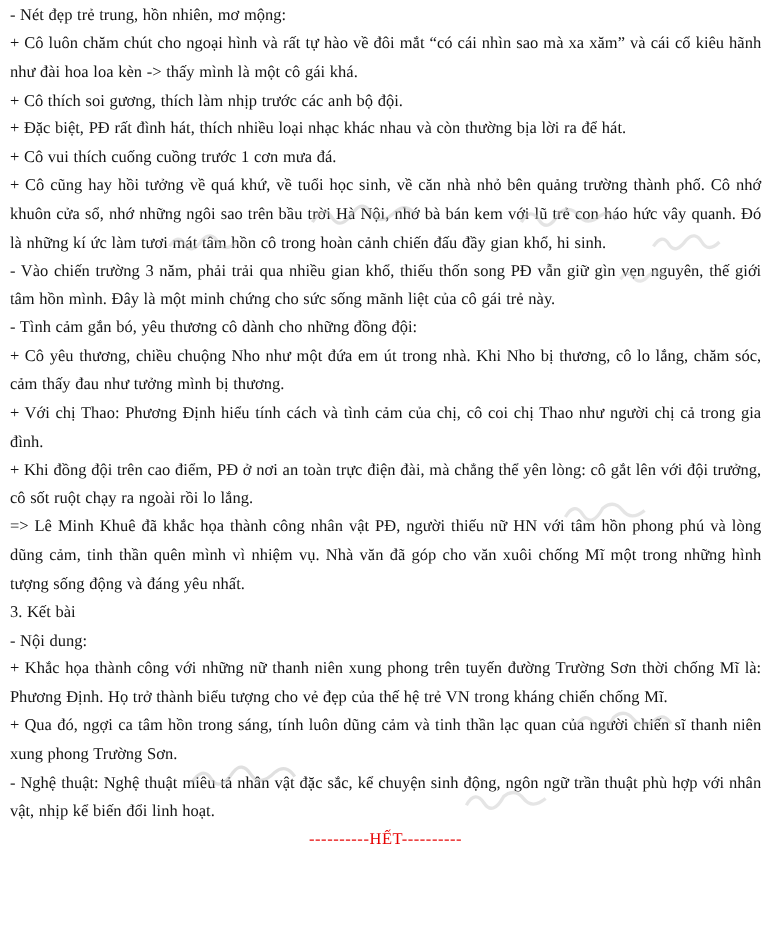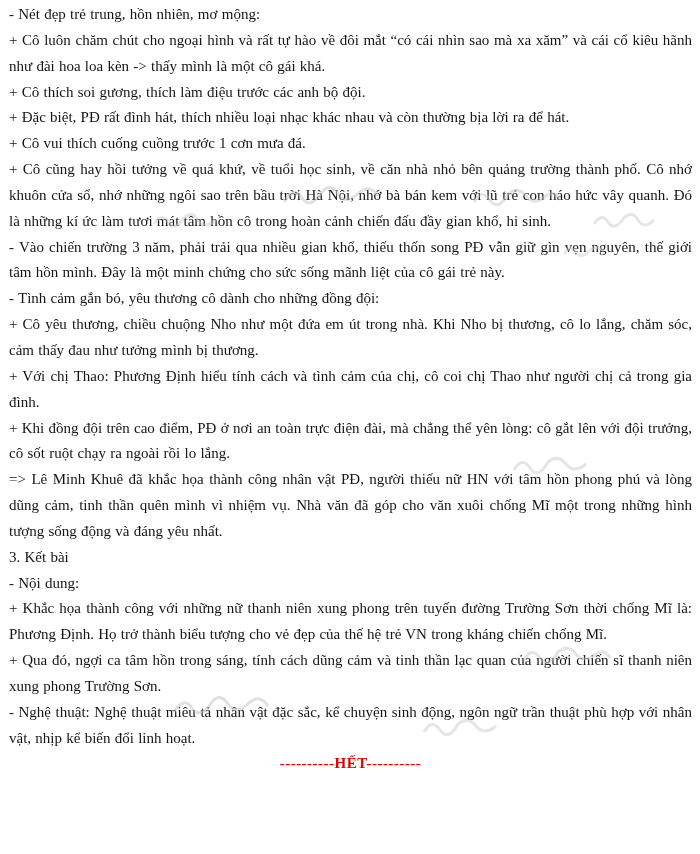--- a/index.html
+++ b/index.html
@@ -21,53 +21,53 @@
     text-align: justify;
     text-justify: inter-word;
     word-spacing: 0.5px;
   }
   .para.bold { font-weight: normal; }
   .end-line {
     margin: 0;
     font-size: 15px;
     line-height: 25.85px;
     text-align: center;
-    font-weight: bold;
+    font-weight: normal;
     letter-spacing: 0.5px;
   }
   
   .smudge {
     position: absolute;
     pointer-events: none;
     opacity: 0.45;
     filter: blur(0.6px);
   }
   .smudge svg { display: block; }
 </style>
 </head>
 <body>
 
 <div class="page" style="color: rgb(20, 20, 20);">
 
   <p class="para">- Nét đẹp trẻ trung, hồn nhiên, mơ mộng:</p>
   <p class="para">+ Cô luôn chăm chút cho ngoại hình và rất tự hào về đôi mắt “có cái nhìn sao mà xa xăm” và cái cổ kiêu hãnh như đài hoa loa kèn -&gt; thấy mình là một cô gái khá.</p>
-  <p class="para">+ Cô thích soi gương, thích làm điệu trước các anh bộ đội.</p>
+  <p class="para">+ Cô thích soi gương, thích làm nhịp trước các anh bộ đội.</p>
   <p class="para">+ Đặc biệt, PĐ rất đình hát, thích nhiều loại nhạc khác nhau và còn thường bịa lời ra để hát.</p>
   <p class="para">+ Cô vui thích cuống cuồng trước 1 cơn mưa đá.</p>
   <p class="para">+ Cô cũng hay hồi tưởng về quá khứ, về tuổi học sinh, về căn nhà nhỏ bên quảng trường thành phố. Cô nhớ khuôn cửa sổ, nhớ những ngôi sao trên bầu trời Hà Nội, nhớ bà bán kem với lũ trẻ con háo hức vây quanh. Đó là những kí ức làm tươi mát tâm hồn cô trong hoàn cảnh chiến đấu đầy gian khổ, hi sinh.</p>
   <p class="para">- Vào chiến trường 3 năm, phải trải qua nhiều gian khổ, thiếu thốn song PĐ vẫn giữ gìn vẹn nguyên, thế giới tâm hồn mình. Đây là một minh chứng cho sức sống mãnh liệt của cô gái trẻ này.</p>
   <p class="para">- Tình cảm gắn bó, yêu thương cô dành cho những đồng đội:</p>
   <p class="para">+ Cô yêu thương, chiều chuộng Nho như một đứa em út trong nhà. Khi Nho bị thương, cô lo lắng, chăm sóc, cảm thấy đau như tưởng mình bị thương.</p>
   <p class="para">+ Với chị Thao: Phương Định hiểu tính cách và tình cảm của chị, cô coi chị Thao như người chị cả trong gia đình.</p>
   <p class="para">+ Khi đồng đội trên cao điểm, PĐ ở nơi an toàn trực điện đài, mà chẳng thể yên lòng: cô gắt lên với đội trưởng, cô sốt ruột chạy ra ngoài rồi lo lắng.</p>
   <p class="para">=&gt; Lê Minh Khuê đã khắc họa thành công nhân vật PĐ, người thiếu nữ HN với tâm hồn phong phú và lòng dũng cảm, tinh thần quên mình vì nhiệm vụ. Nhà văn đã góp cho văn xuôi chống Mĩ một trong những hình tượng sống động và đáng yêu nhất.</p>
   <p class="para bold">3. Kết bài</p>
   <p class="para">- Nội dung:</p>
   <p class="para">+ Khắc họa thành công với những nữ thanh niên xung phong trên tuyến đường Trường Sơn thời chống Mĩ là: Phương Định. Họ trở thành biểu tượng cho vẻ đẹp của thế hệ trẻ VN trong kháng chiến chống Mĩ.</p>
-  <p class="para">+ Qua đó, ngợi ca tâm hồn trong sáng, tính cách dũng cảm và tinh thần lạc quan của người chiến sĩ thanh niên xung phong Trường Sơn.</p>
+  <p class="para">+ Qua đó, ngợi ca tâm hồn trong sáng, tính luôn dũng cảm và tinh thần lạc quan của người chiến sĩ thanh niên xung phong Trường Sơn.</p>
   <p class="para">- Nghệ thuật: Nghệ thuật miêu tả nhân vật đặc sắc, kể chuyện sinh động, ngôn ngữ trần thuật phù hợp với nhân vật, nhịp kể biến đổi linh hoạt.</p>
   <p class="end-line" id="end-marker" style="color: rgb(230, 0, 0);">----------HẾT----------</p>
 
   <div class="smudge" style="left:280px; top:178px;">
     <svg width="120" height="34" viewBox="0 0 120 34">
         <path d="M4 24 q10 -16 18 -4 t20 -6 q8 -10 16 2 t22 -2 q10 -8 18 4" fill="none" stroke="#bcbcbc" stroke-width="3"></path>
       </svg>
   </div>
   <div class="smudge" style="left:470px; top:182px;">
     <svg width="110" height="30" viewBox="0 0 110 30">

